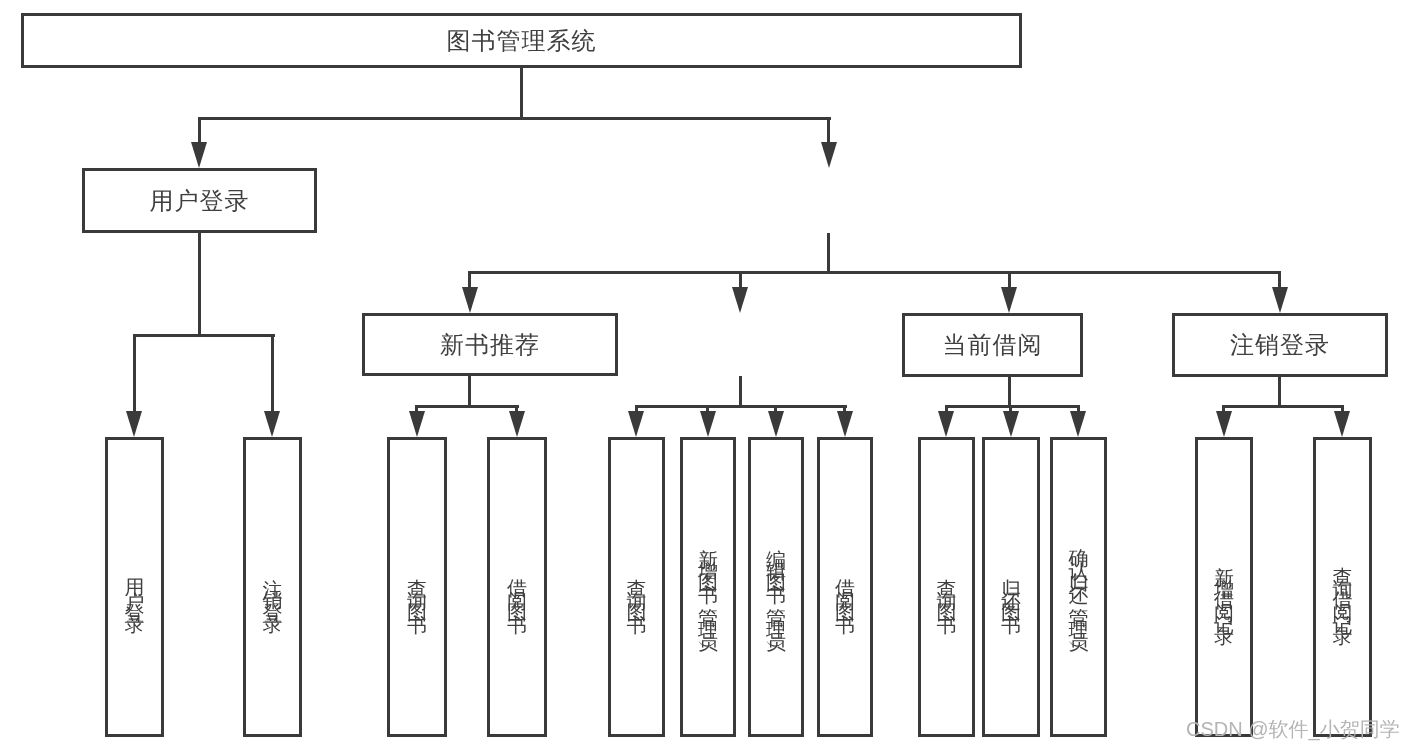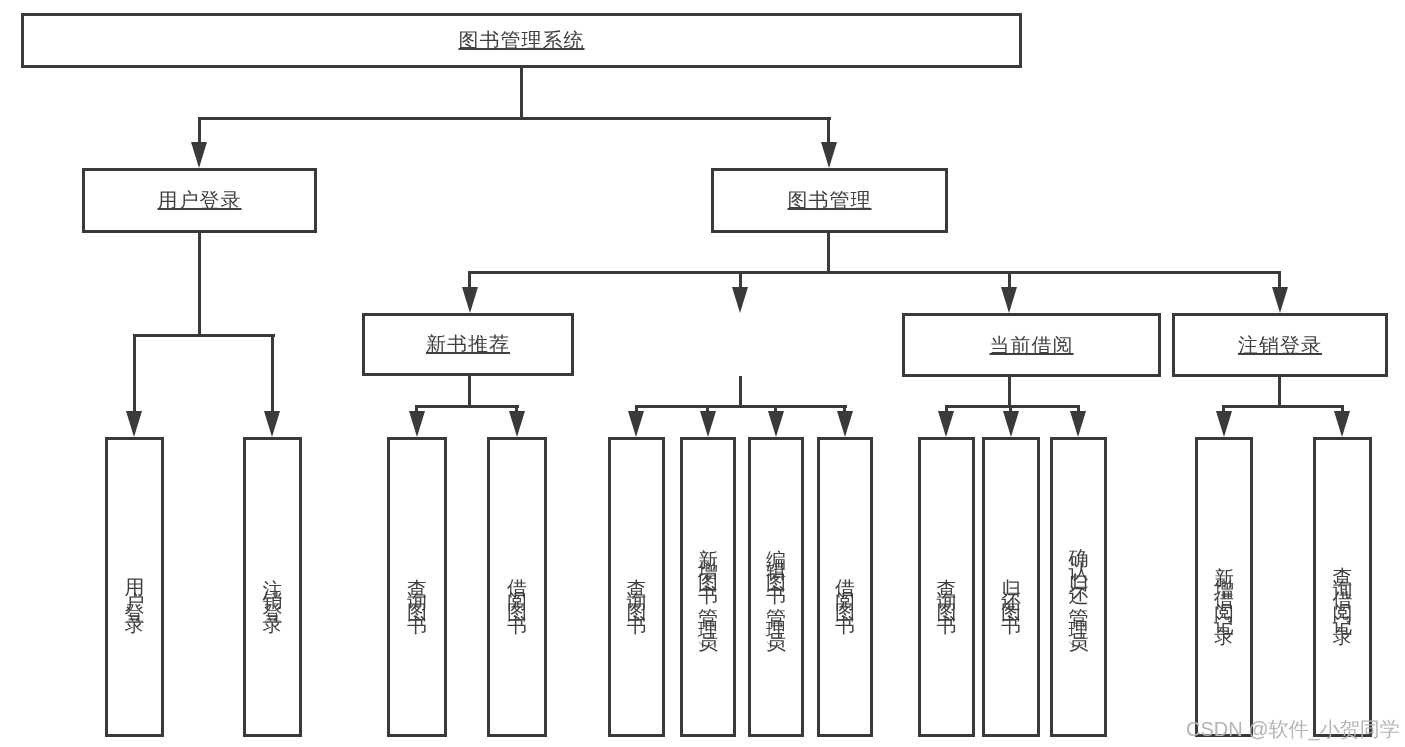--- a/index.html
+++ b/index.html
@@ -6,21 +6,21 @@
   #canvas{
     position:relative;width:1405px;height:747px;background:#fff;overflow:hidden;
     font-family:"Liberation Sans","DejaVu Sans",sans-serif;
     color:var(--text,#3f3f3f);
   }
   .box{
     position:absolute;box-sizing:border-box;background:#fff;
     border:3px solid var(--line,#3a3a3a);
     display:flex;align-items:center;justify-content:center;
   }
-  .hlabel{font-size:20px;letter-spacing:1px;white-space:nowrap;text-decoration:underline;}
+  .hlabel{font-size:24px;letter-spacing:1px;white-space:nowrap;}
   .vlabel{
     writing-mode:vertical-rl;text-orientation:mixed;
     font-size:20px;letter-spacing:12px;line-height:1.05;white-space:nowrap;
   }
   .hl,.vl{position:absolute;background:var(--line,#3a3a3a);}
   .hl{height:3px;}
   .vl{width:3px;}
   .ar{
     position:absolute;width:0;height:0;
     border-left:8px solid transparent;border-right:8px solid transparent;
@@ -36,28 +36,25 @@
 
 <div id="canvas">
 
   <div class="box" style="left:21px;top:13px;width:1001px;height:55px;">
     <span class="hlabel">图书管理系统</span>
   </div>
 
   <div class="box" style="left:82px;top:168px;width:235px;height:65px;">
     <span class="hlabel">用户登录</span>
   </div>
-  <div class="box" style="left:711px;top:168px;width:237px;height:65px;">
-    <span class="hlabel">图书管理</span>
-  </div>
 
-  <div class="box" style="left:362px;top:313px;width:212px;height:63px;">
+  <div class="box" style="left:362px;top:313px;width:256px;height:63px;">
     <span class="hlabel">新书推荐</span>
   </div>
-  <div class="box" style="left:902px;top:313px;width:259px;height:64px;">
+  <div class="box" style="left:902px;top:313px;width:181px;height:64px;">
     <span class="hlabel">当前借阅</span>
   </div>
   <div class="box" style="left:1172px;top:313px;width:216px;height:64px;">
     <span class="hlabel">注销登录</span>
   </div>
 
   <div class="box" style="left:105px;top:437px;width:59px;height:300px;">
     <span class="vlabel">用户登录</span>
   </div>
   <div class="box" style="left:243px;top:437px;width:59px;height:300px;">

